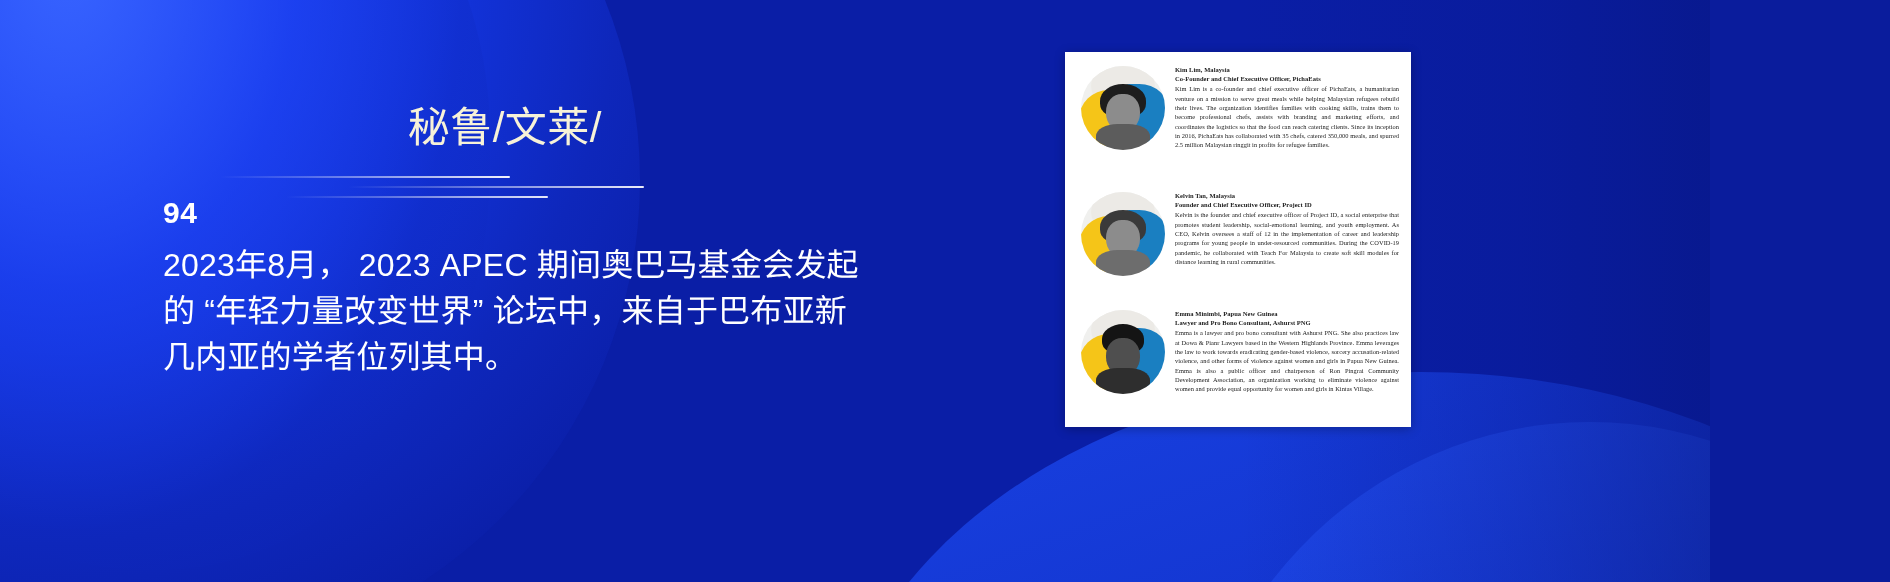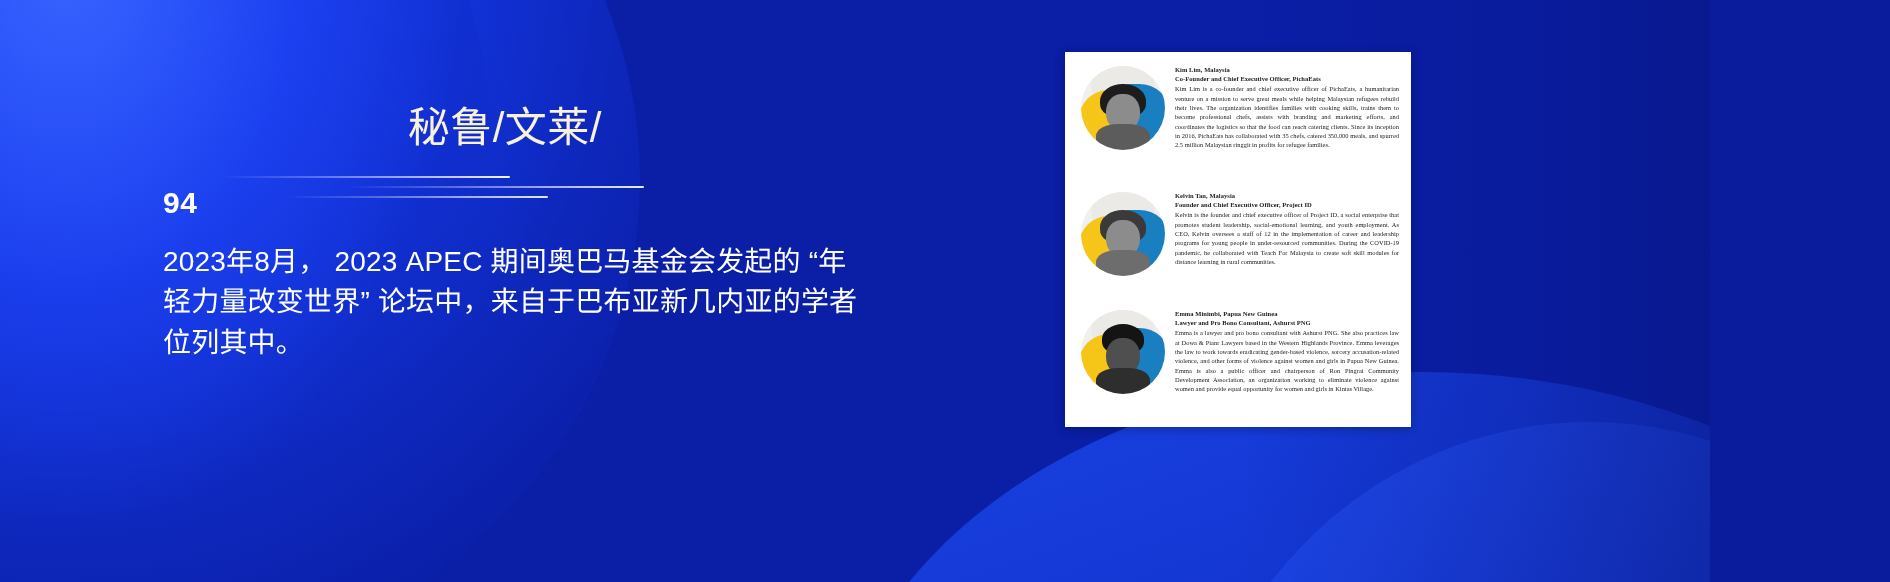--- a/index.html
+++ b/index.html
@@ -97,33 +97,33 @@
     left:516px;top:92px;
     color:#f7f2d8;
     font-size:22px;
     letter-spacing:2px;
     font-weight:400;
     white-space:nowrap;
   }
 
   .stat-number{
     position:absolute;
-    left:163px;top:188px;
+    left:163px;top:198px;
     color:#ffffff;
     font-size:30px;
     font-weight:700;
     letter-spacing:.5px;
     line-height:1;
   }
   .body-text{
     position:absolute;
     left:163px;top:242px;
     width:700px;
     color:#ffffff;
-    font-size:28px;
+    font-size:32px;
     line-height:1.44;
     font-weight:400;
     letter-spacing:.2px;
     white-space:pre-line;
   }
 
   
   .doc-card{
     position:absolute;
     left:1065px;top:52px;

